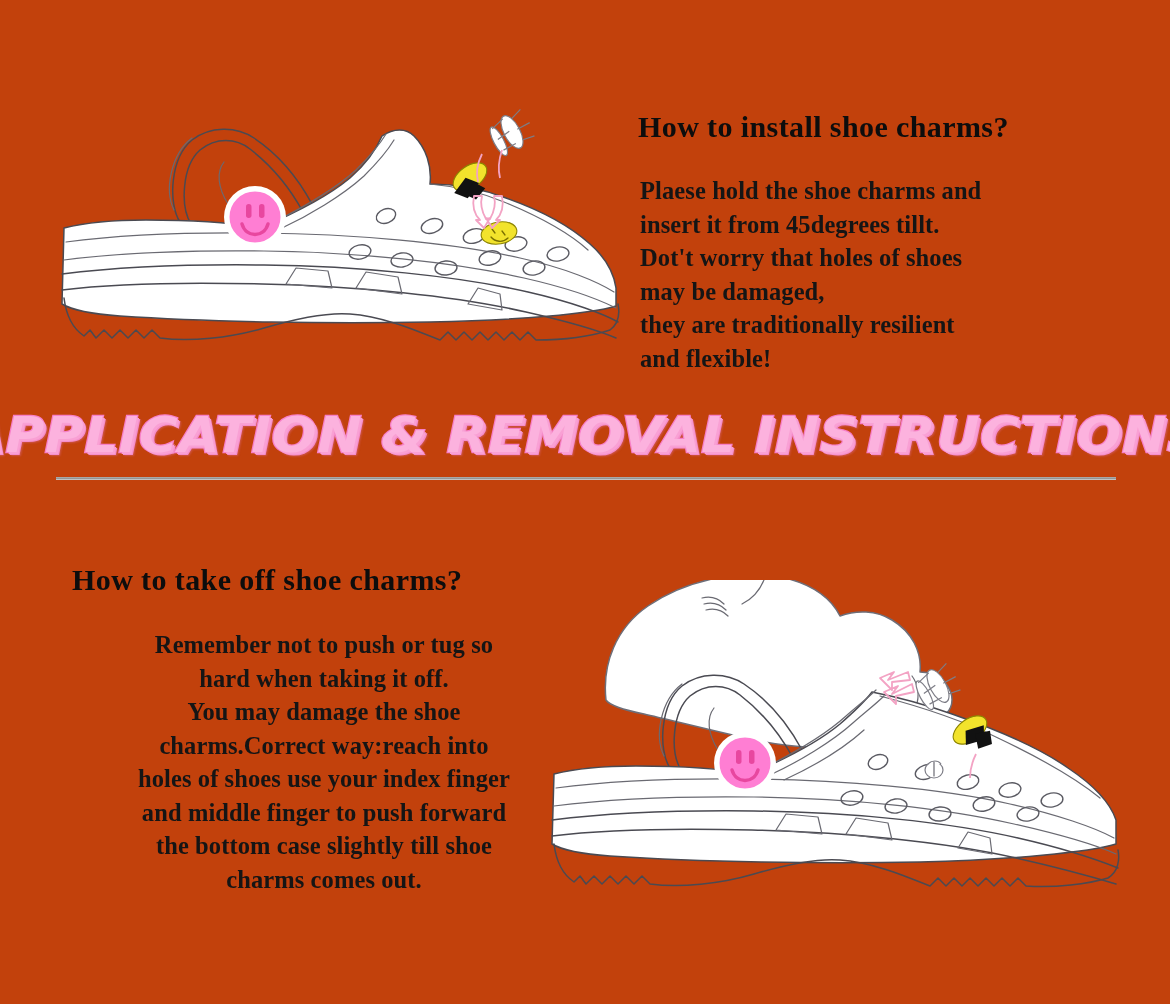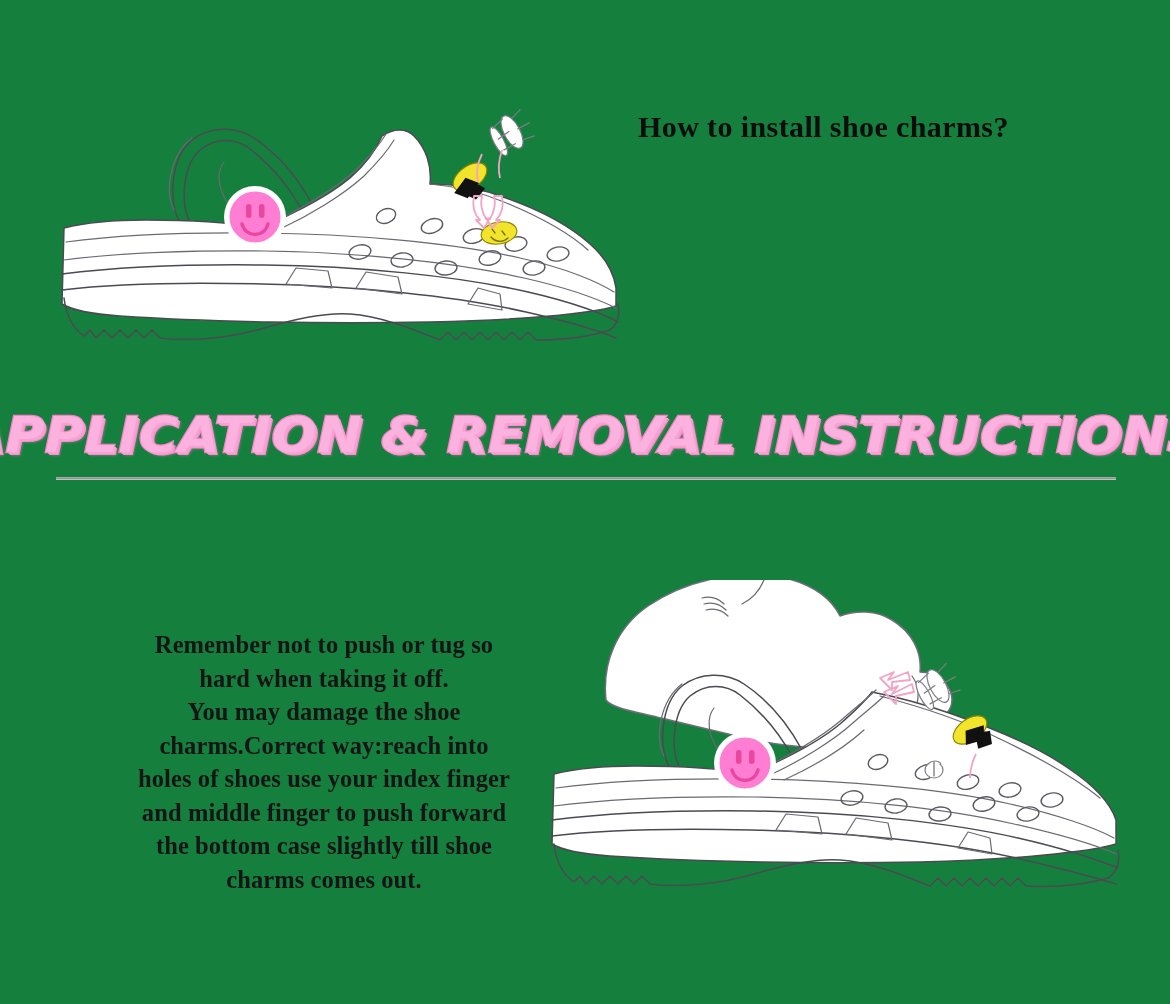--- a/index.html
+++ b/index.html
@@ -9,21 +9,21 @@
     background: #ffffff;
   }
   body {
     font-family: "Liberation Serif", "DejaVu Serif", serif;
     color: #111111;
   }
   #page {
     position: relative;
     width: 1170px;
     height: 1004px;
-    background: #15803d;
+    background: #c2410c;
     overflow: hidden;
   }
 
   
   .abs { position: absolute; }
 
   
   .heading {
     font-family: "Liberation Serif", "DejaVu Serif", serif;
     font-weight: bold;
@@ -180,27 +180,34 @@
     <path class="arrow-pink" d="M432 62 C426 74 426 82 428 90"></path>
     <path class="arrow-pink" d="M452 58 C448 70 448 78 450 86"></path>
     <g>
       <path class="arrow-pink" d="M424 104 C422 114 424 122 430 128 L426 128 L434 136 L440 126 L436 127 C432 120 430 112 432 104 Z"></path>
       <path class="arrow-pink" d="M452 104 C454 114 452 122 446 128 L450 128 L442 136 L436 126 L440 127 C444 120 446 112 444 104 Z"></path>
     </g>
   </svg>
 
   <div class="abs heading" style="left:638px; top:110px;">How to install shoe charms?</div>
 
+  <div class="abs body-text" style="left:640px; top:174px; width:470px;">Plaese hold the shoe charms and
+insert it from 45degrees tillt.
+Dot't worry that holes of shoes
+may be damaged,
+they are traditionally resilient
+and flexible!</div>
 
   <div class="abs" id="banner">
     <span id="banner-text">APPLICATION &amp; REMOVAL INSTRUCTIONS</span>
   </div>
 
   <div class="abs" id="divider"></div>
 
+  <div class="abs heading" style="left:72px; top:563px;">How to take off shoe charms?</div>
 
   <div class="abs body-text" style="left:74px; top:628px; width:500px;text-align:center;">Remember not to push or tug so
 hard when taking it off.
 You may damage the shoe
 charms.Correct way:reach into
 holes of shoes use your index finger
 and middle finger to push forward
 the bottom case slightly till shoe
 charms comes out.</div>
 

